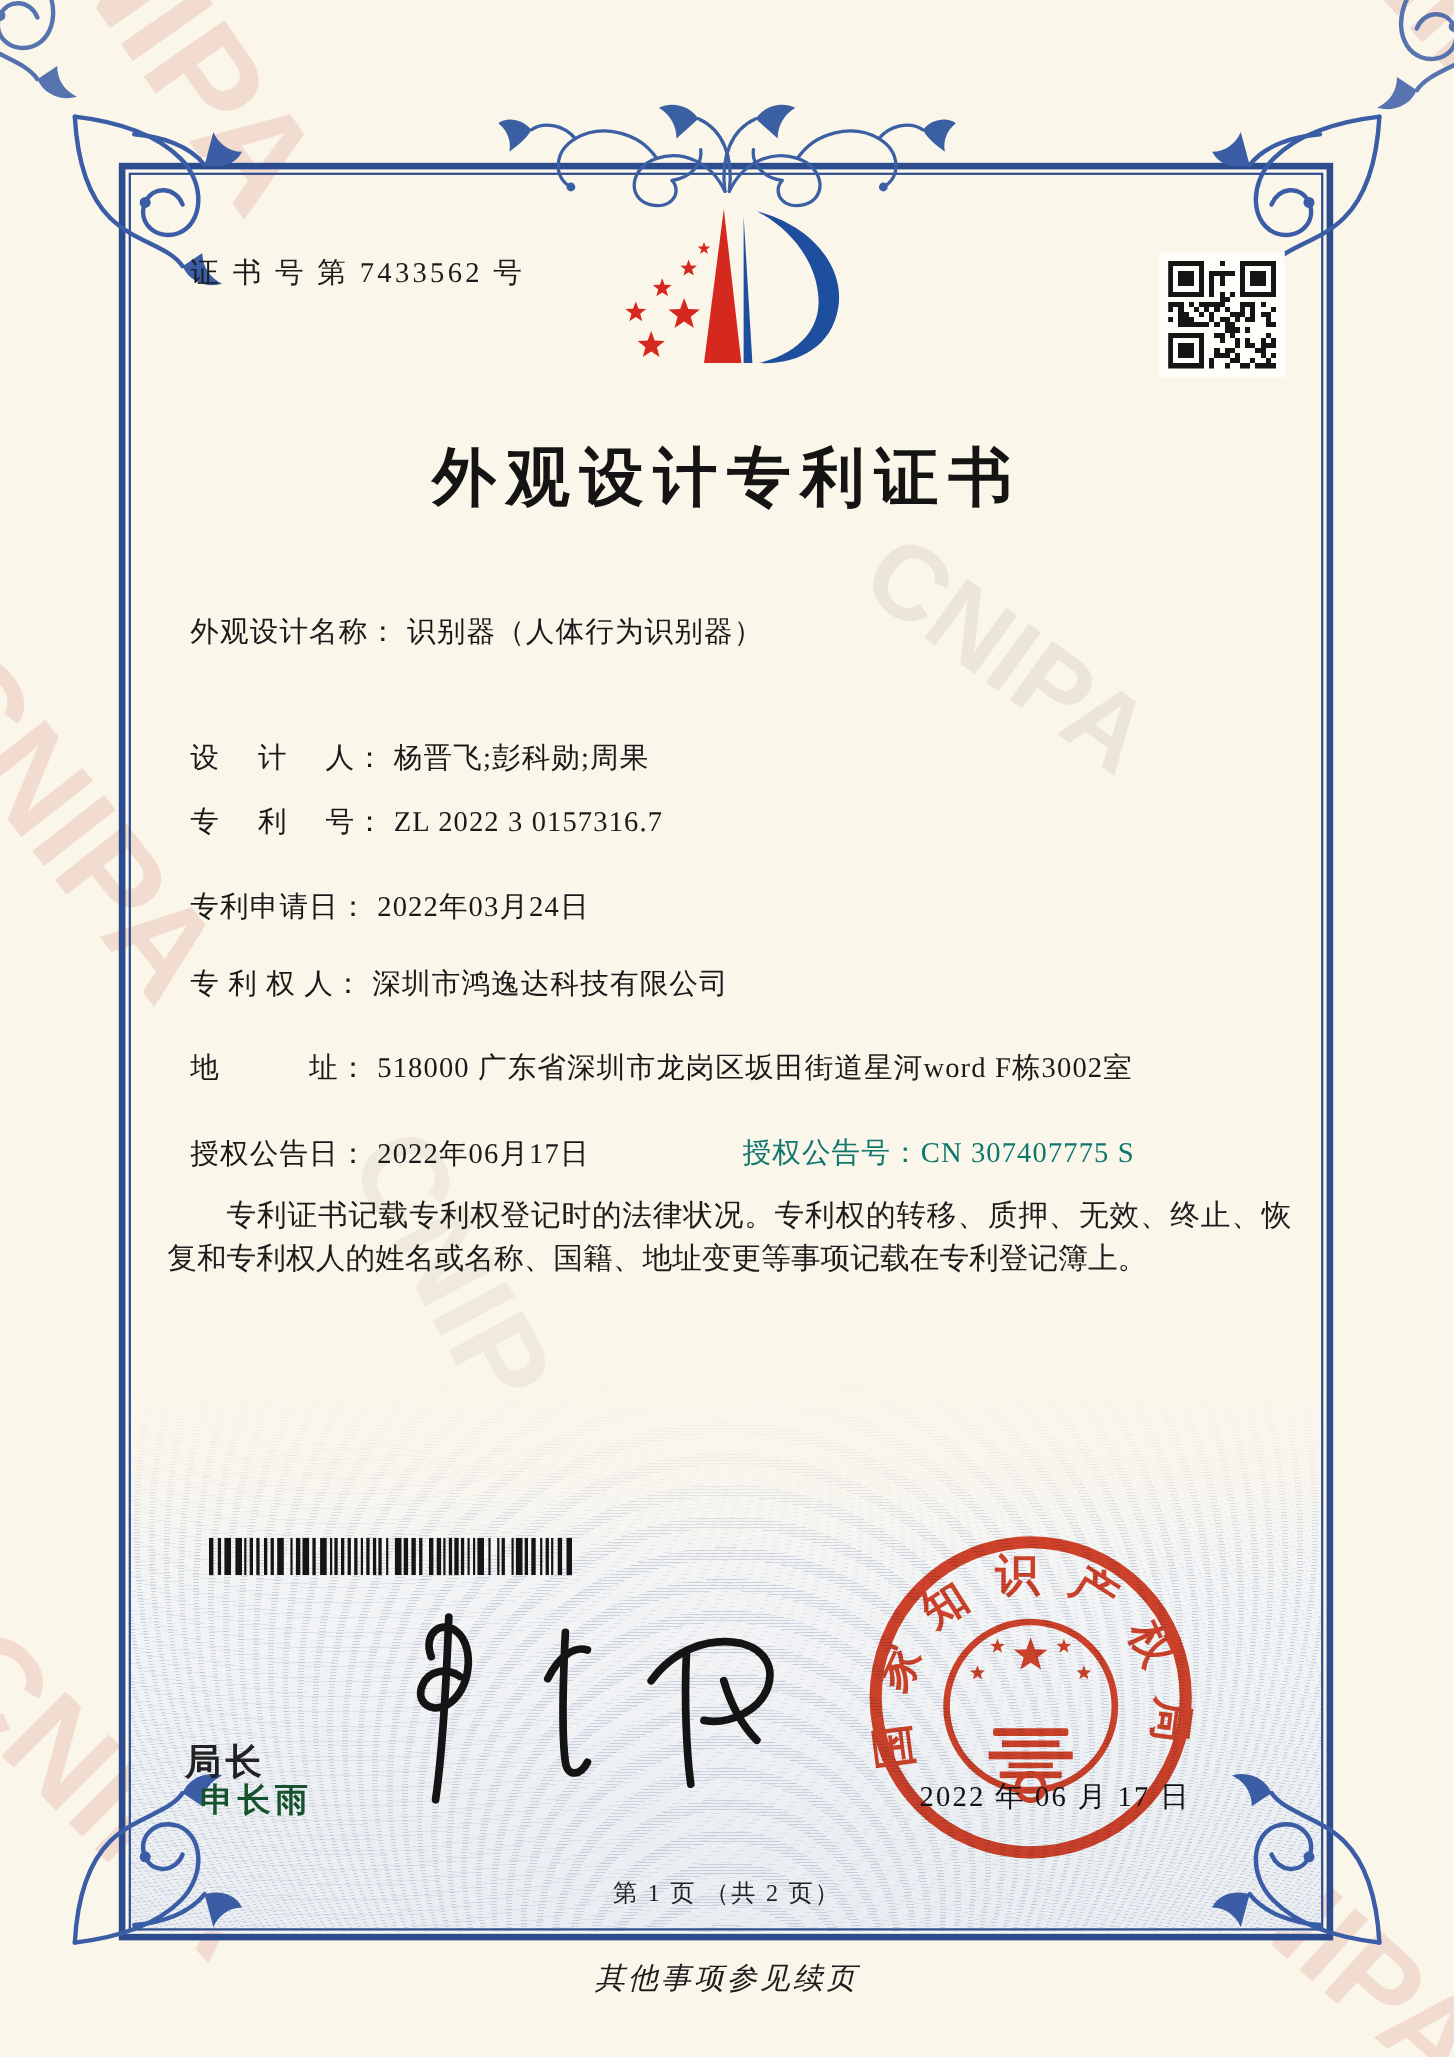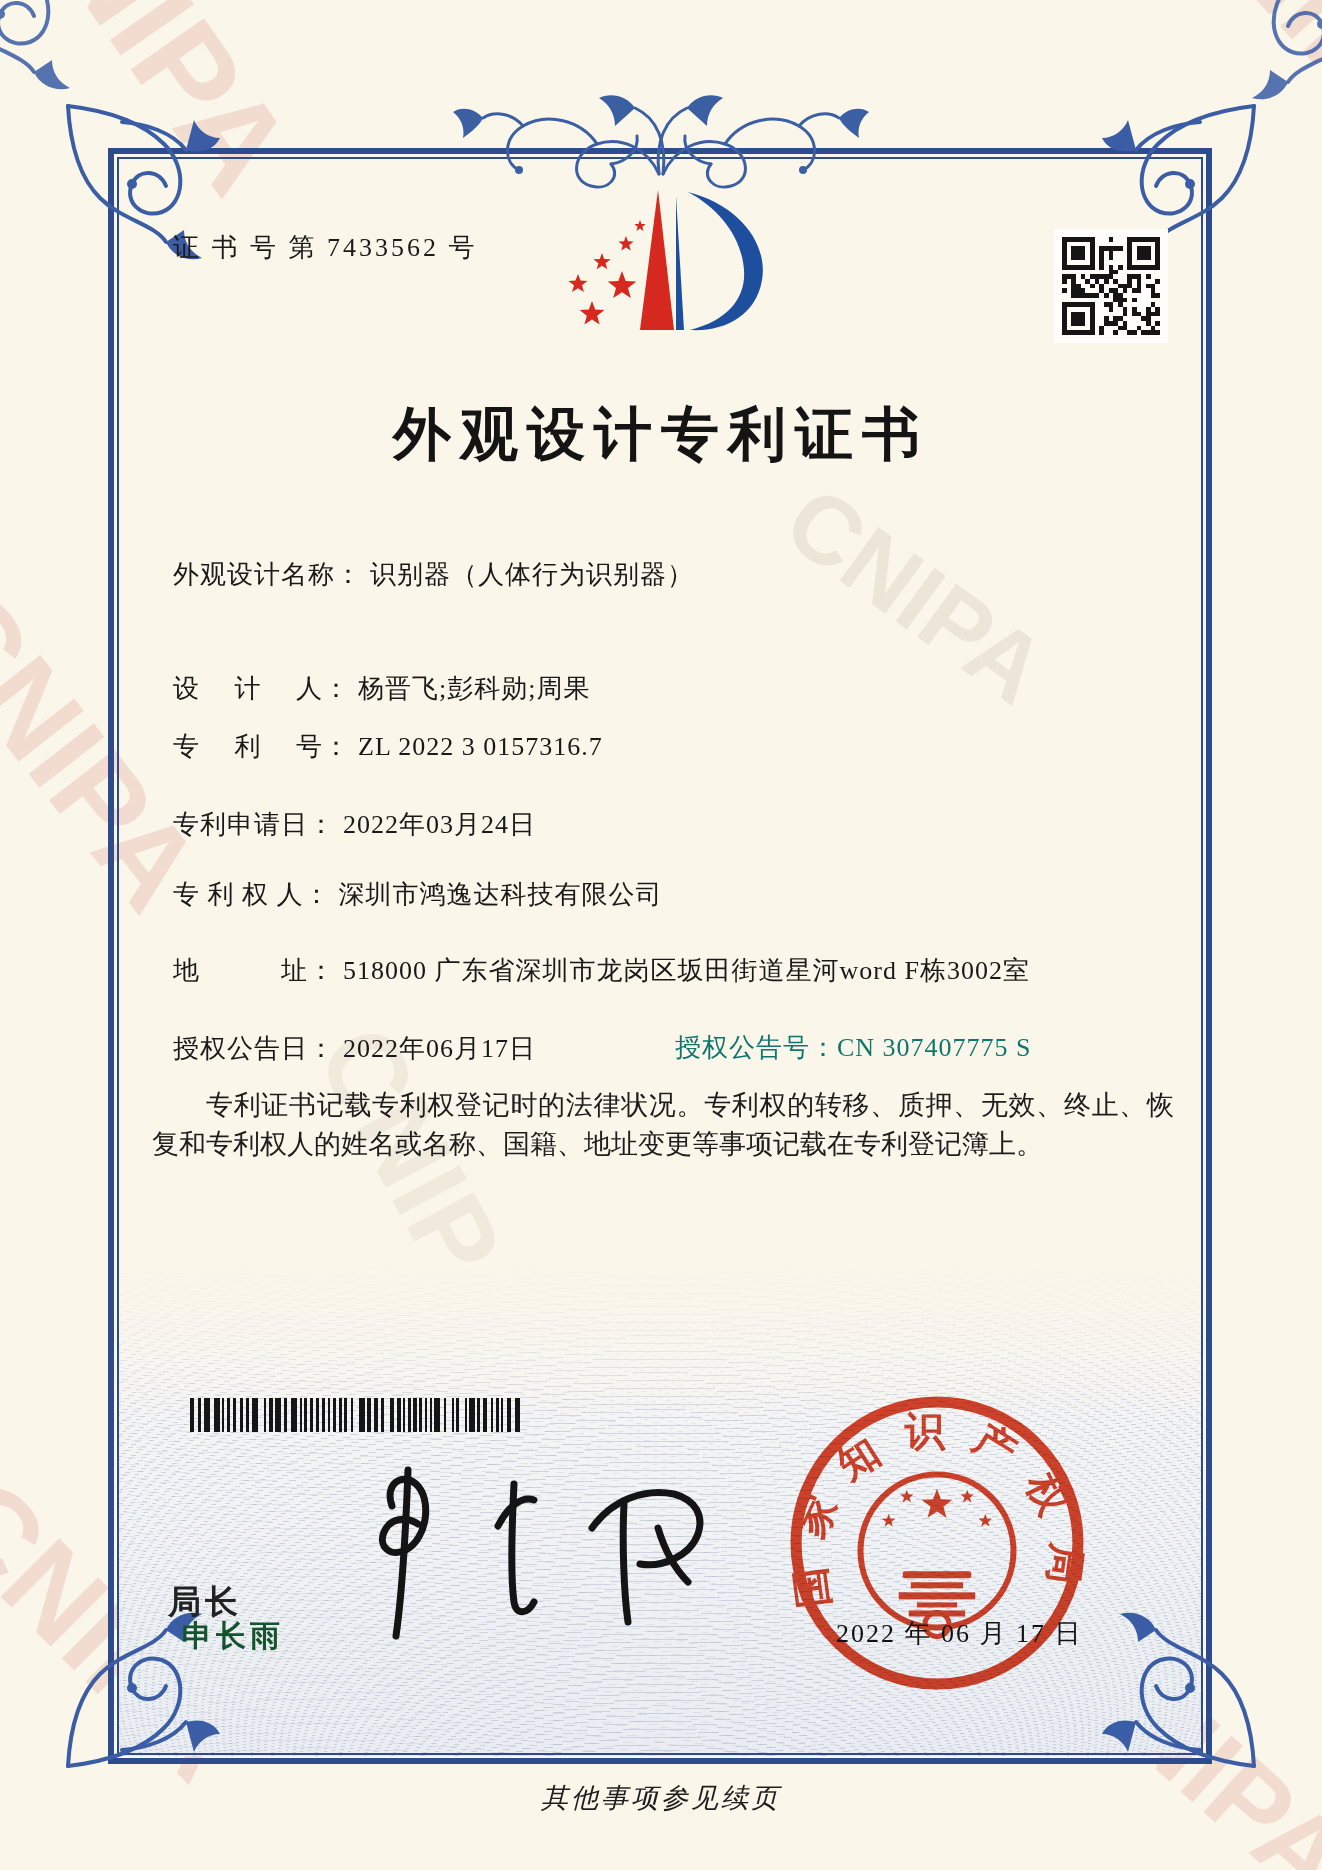--- a/index.html
+++ b/index.html
@@ -542,15 +542,16 @@
         <rect x="124" y="189" width="52" height="6" stroke="none"></rect>
         <rect x="112" y="199" width="76" height="7" stroke="none"></rect>
         <rect x="130" y="209" width="40" height="5" stroke="none"></rect>
         <rect x="122" y="217" width="56" height="6" stroke="none"></rect>
         <circle cx="150" cy="231" r="12" fill="none" stroke-width="5"></circle>
       </g>
     </svg>
   </div>
   <div class="seal-date">2022 年 06 月 17 日</div>
 
+  <div class="page-info">第 1 页 （共 2 页）</div>
   <div class="cont-note">其他事项参见续页</div>
 
 </div>
 
 </body></html>

